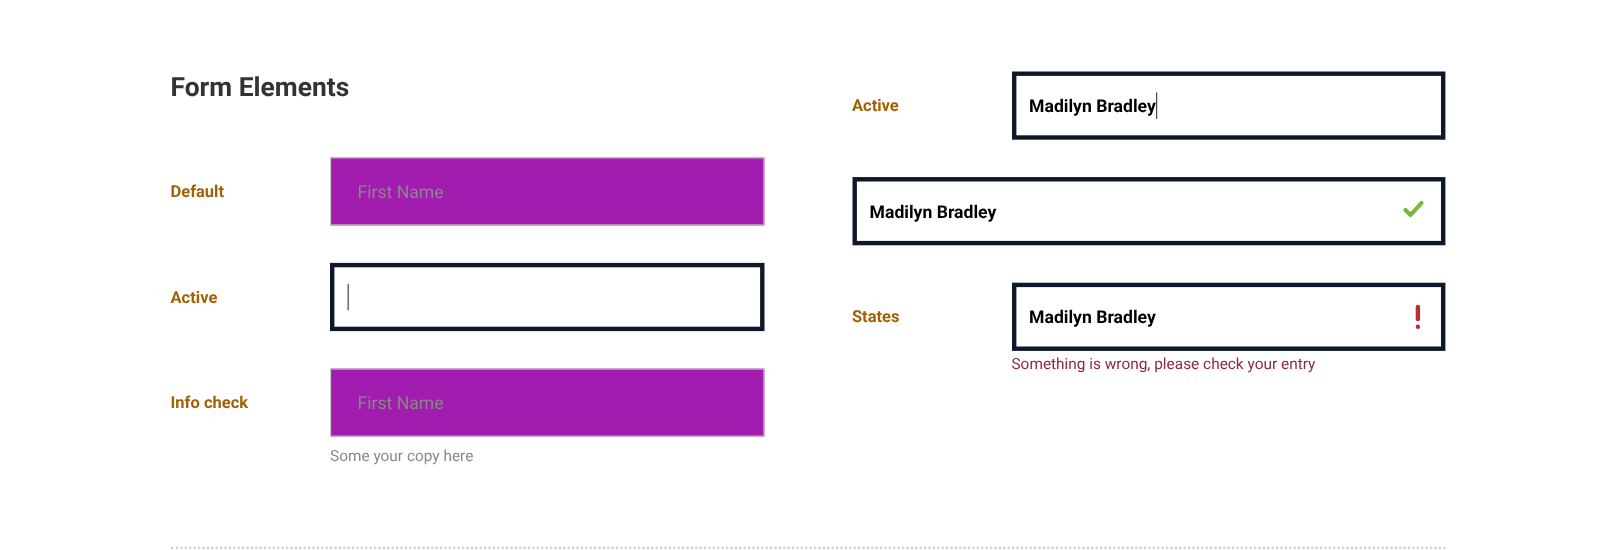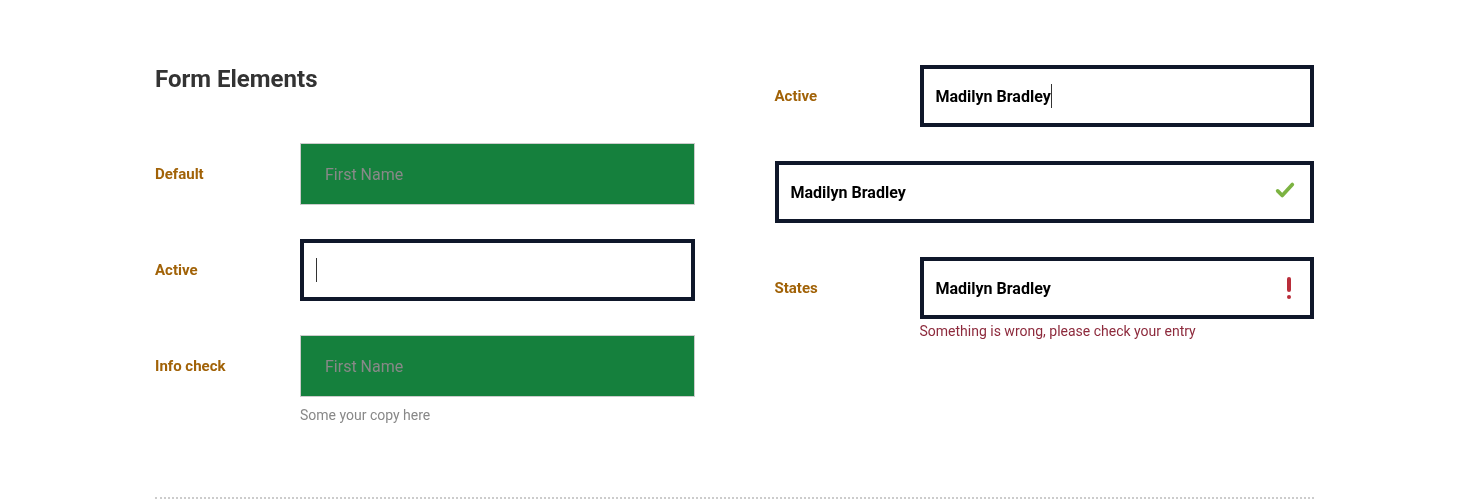--- a/index.html
+++ b/index.html
@@ -45,21 +45,21 @@
     }
     .text-input {
       width: 100%;
       height: 62px;
       border: 1px solid #ccc;
       font-size: 16px;
       padding: 0 24px;
       font-family: inherit;
       color: #000;
       font-weight: 600;
-      background: #15803d;
+      background: #a21caf;
       outline: none;
     }
     .text-input::placeholder {
       color: #888;
       font-weight: 400;
     }
     .active-cursor {
       display: inline-block;
       width: 1px;
       height: 24px;

